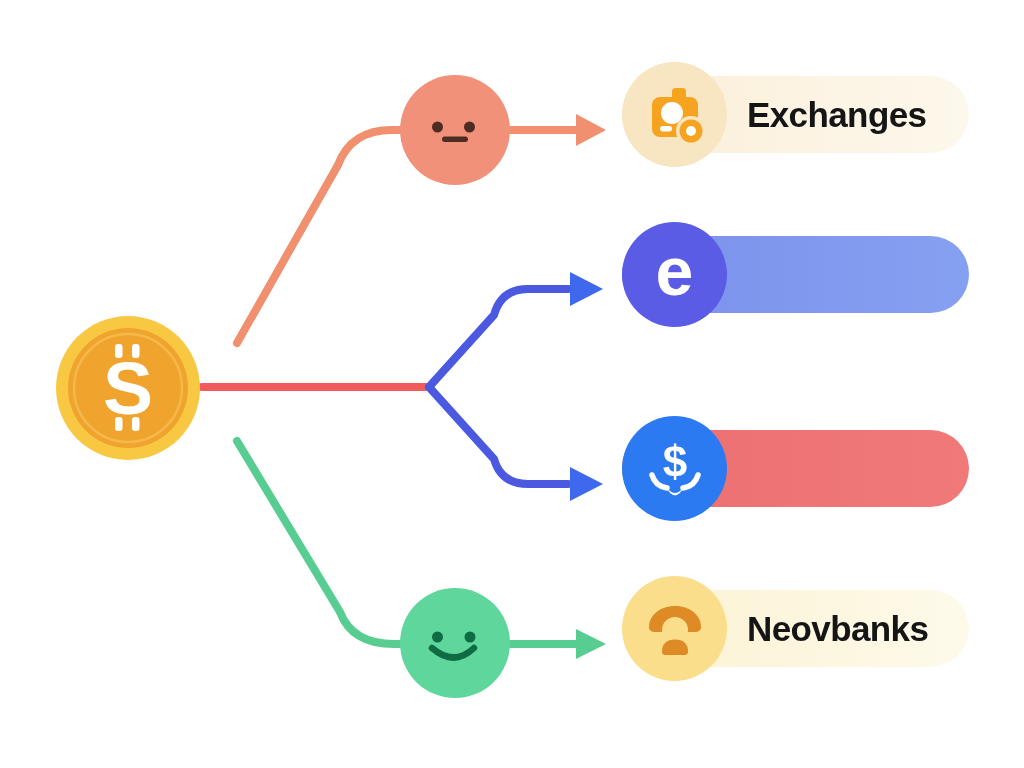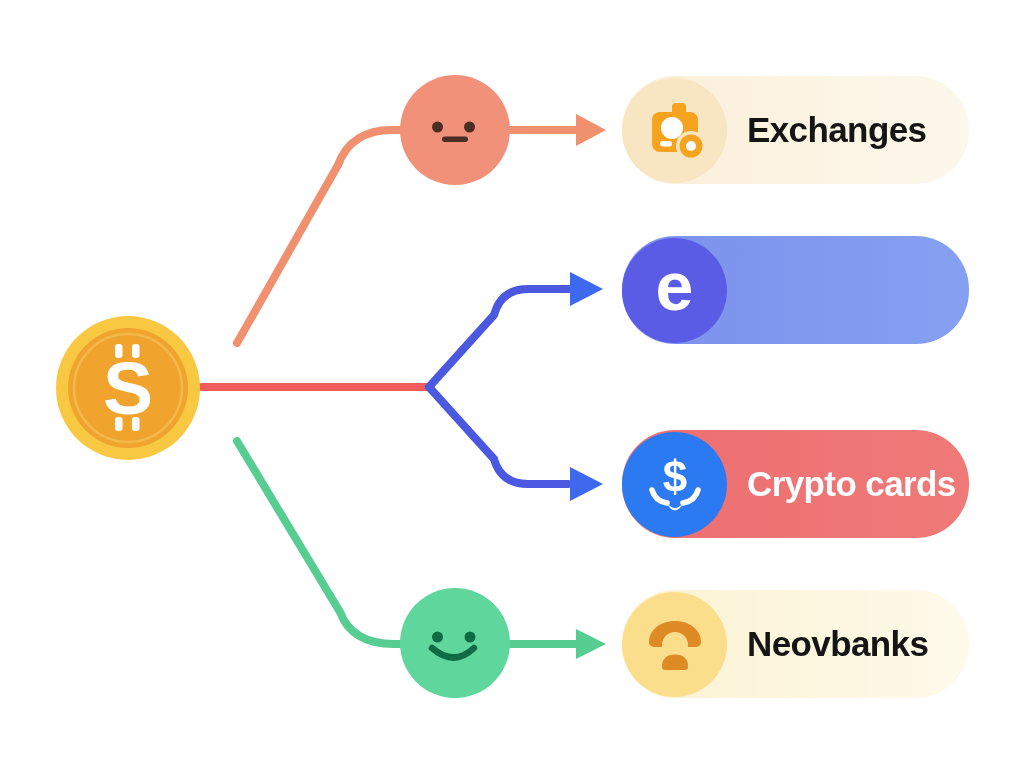--- a/index.html
+++ b/index.html
@@ -19,21 +19,21 @@
   
   .face { position: absolute; width: 110px; height: 110px; }
   .face-orange { left: 400px; top: 75px; }
   .face-green  { left: 400px; top: 588px; }
 
   
   .pill {
     position: absolute;
     left: 622px;
     width: 347px;
-    height: 108px;
+    height: 77px;
     border-radius: 53px;
     display: flex;
     align-items: center;
   }
   .pill-circle {
     width: 105px; height: 105px;
     border-radius: 50%;
     flex: none;
     display: flex; align-items: center; justify-content: center;
   }
@@ -148,21 +148,20 @@
 
   <div class="pill pill-crypto">
     <div class="pill-circle">
       <svg width="64" height="64" viewBox="0 0 64 64">
         <text x="32" y="40" text-anchor="middle" font-family="Liberation Sans, sans-serif" font-size="44" font-weight="700" fill="#FFFFFF">$</text>
         <path d="M9,38 Q12,49 24,51" fill="none" stroke="#FFFFFF" stroke-width="5.5" stroke-linecap="round"></path>
         <path d="M55,38 Q52,49 40,51" fill="none" stroke="#FFFFFF" stroke-width="5.5" stroke-linecap="round"></path>
         <path d="M24,51 Q32,61 40,51 Q37,58 32,58.5 Q27,58 24,51 Z" fill="#FFFFFF"></path>
       </svg>
     </div>
-    <div class="pill-label">Crypto cards</div>
   </div>
 
   <div class="pill pill-neobanks">
     <div class="pill-circle">
       <svg width="64" height="64" viewBox="0 0 64 64">
         <path d="M32,9 C16,9 6,19 6,30 C6,33.5 8.5,35 12,35 L52,35 C55.5,35 58,33.5 58,30 C58,19 48,9 32,9 Z" fill="#DE8A25"></path>
         <circle cx="32" cy="33" r="13" fill="#FBDE8C"></circle>
         <path d="M19,55 Q19,42.5 32,42.5 Q45,42.5 45,55 Q45,58 41.5,58 L22.5,58 Q19,58 19,55 Z" fill="#DE8A25"></path>
       </svg>
     </div>

